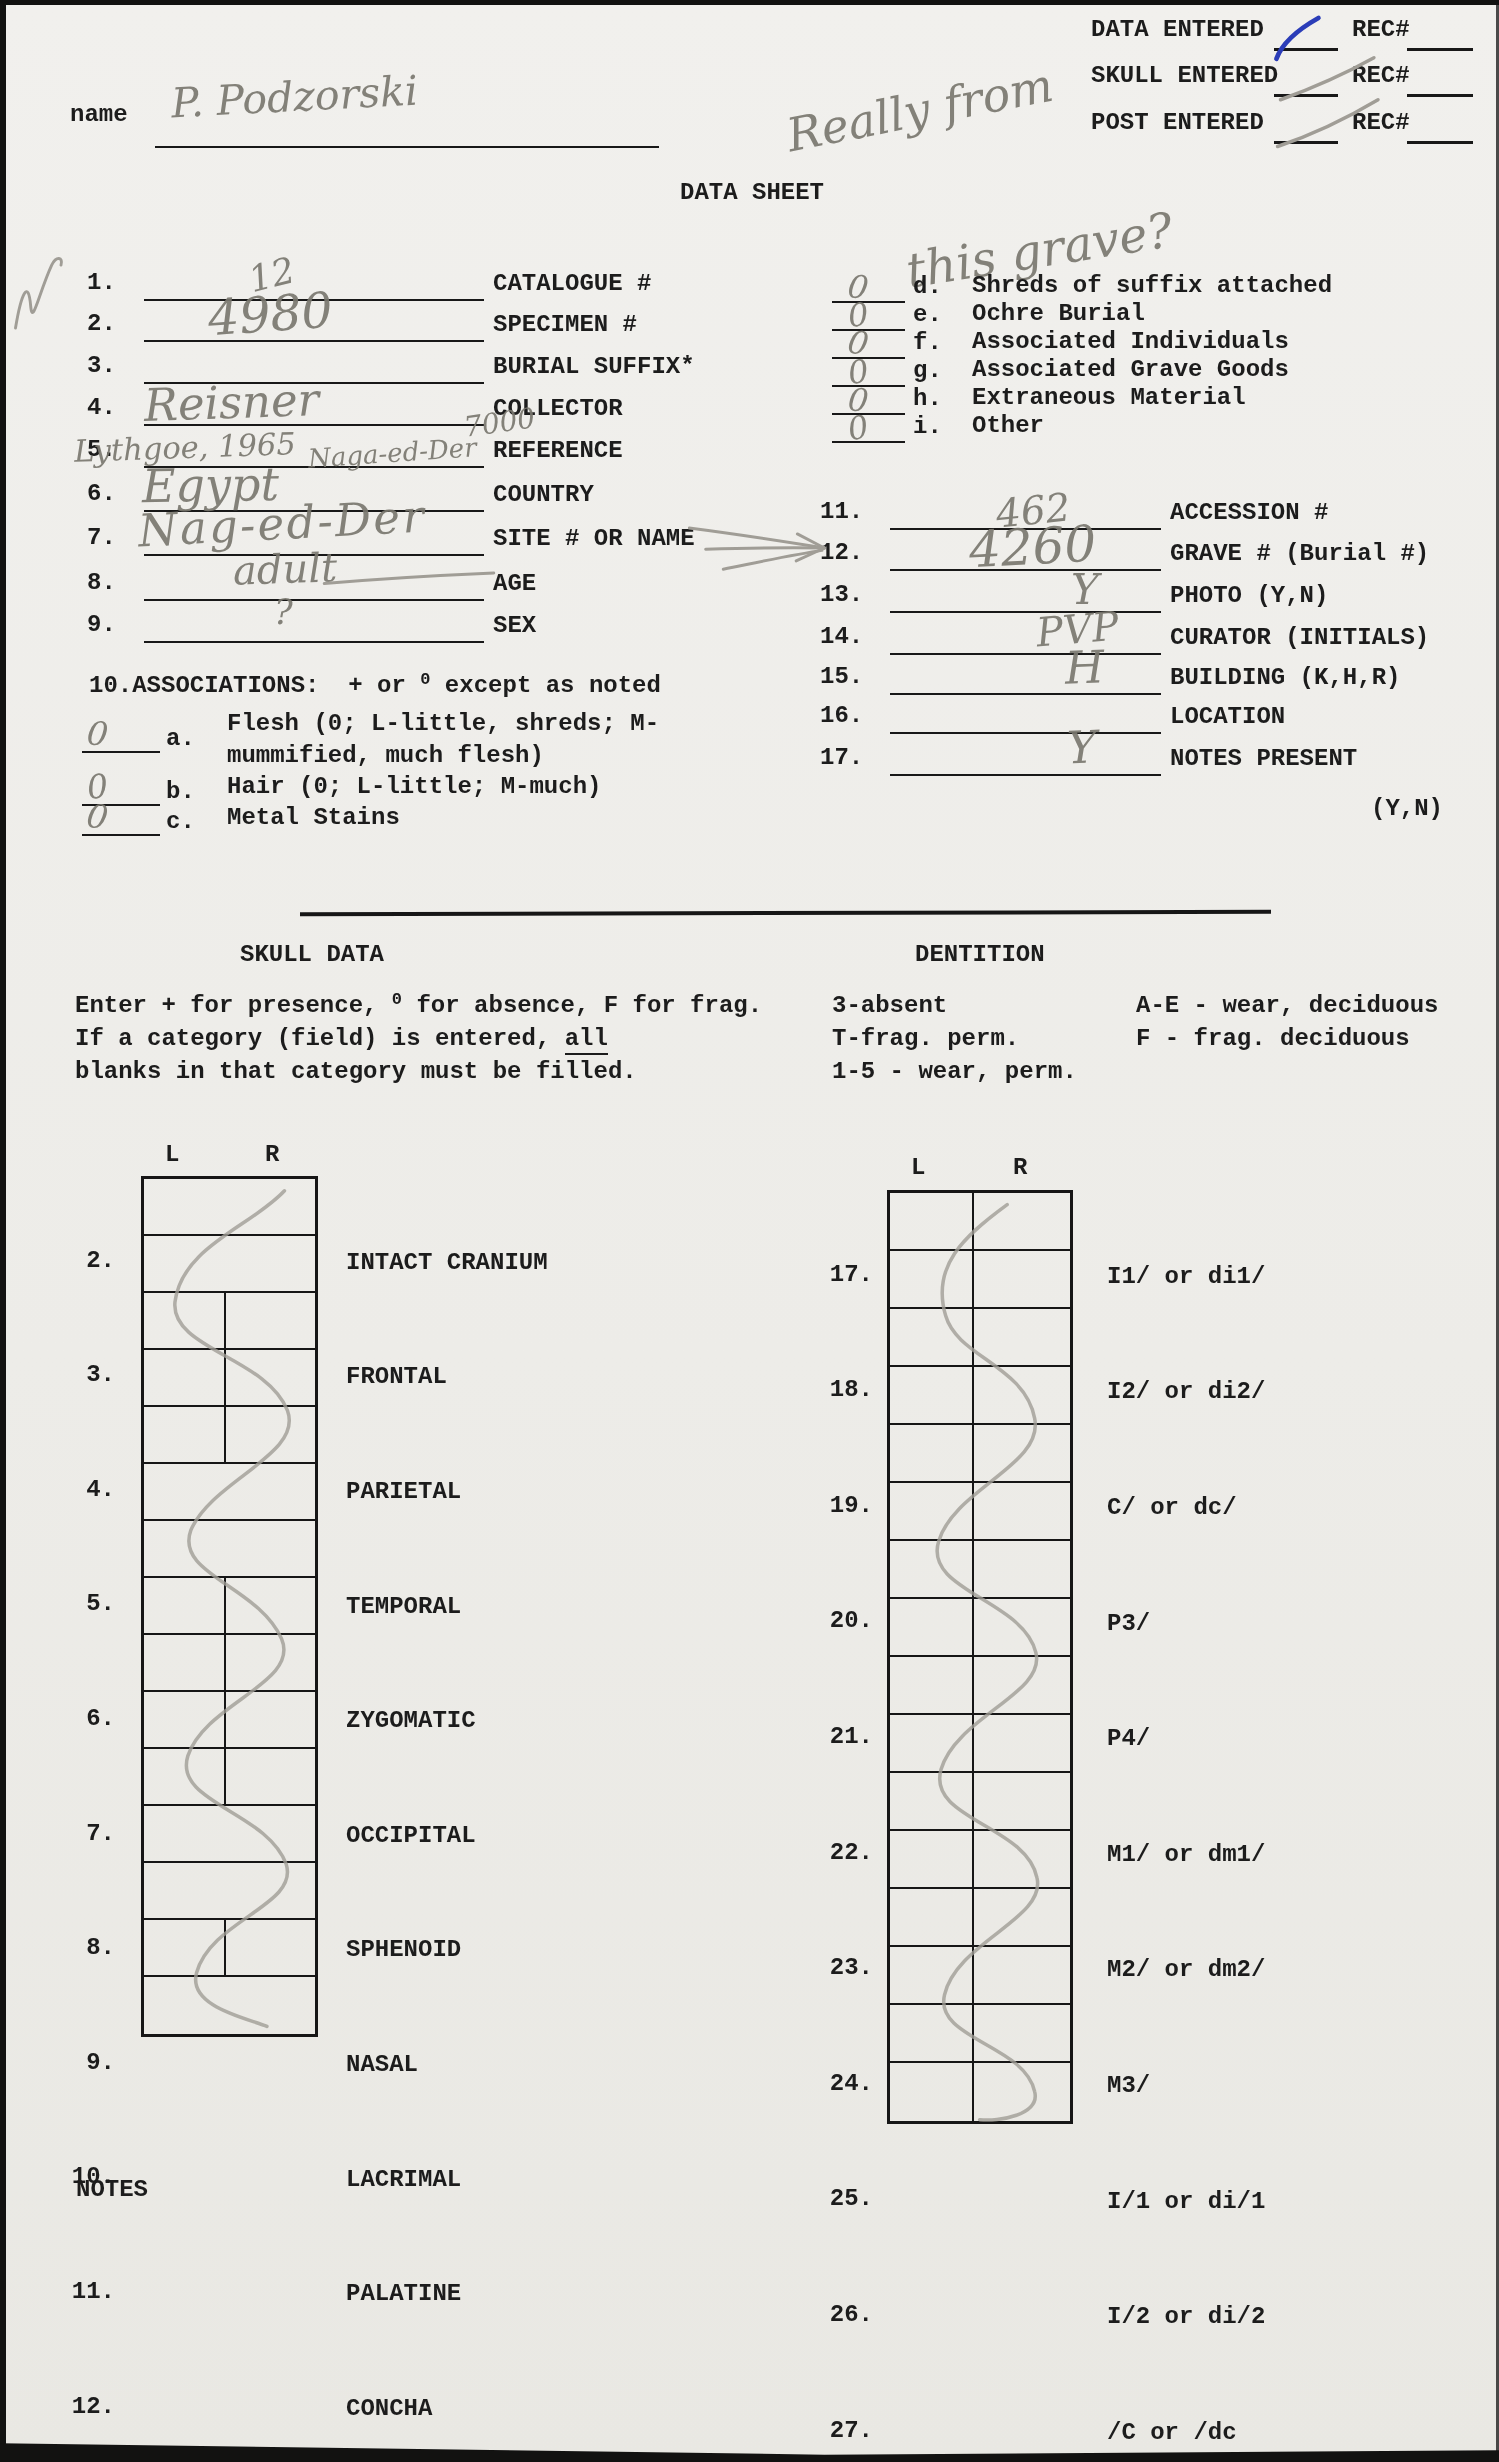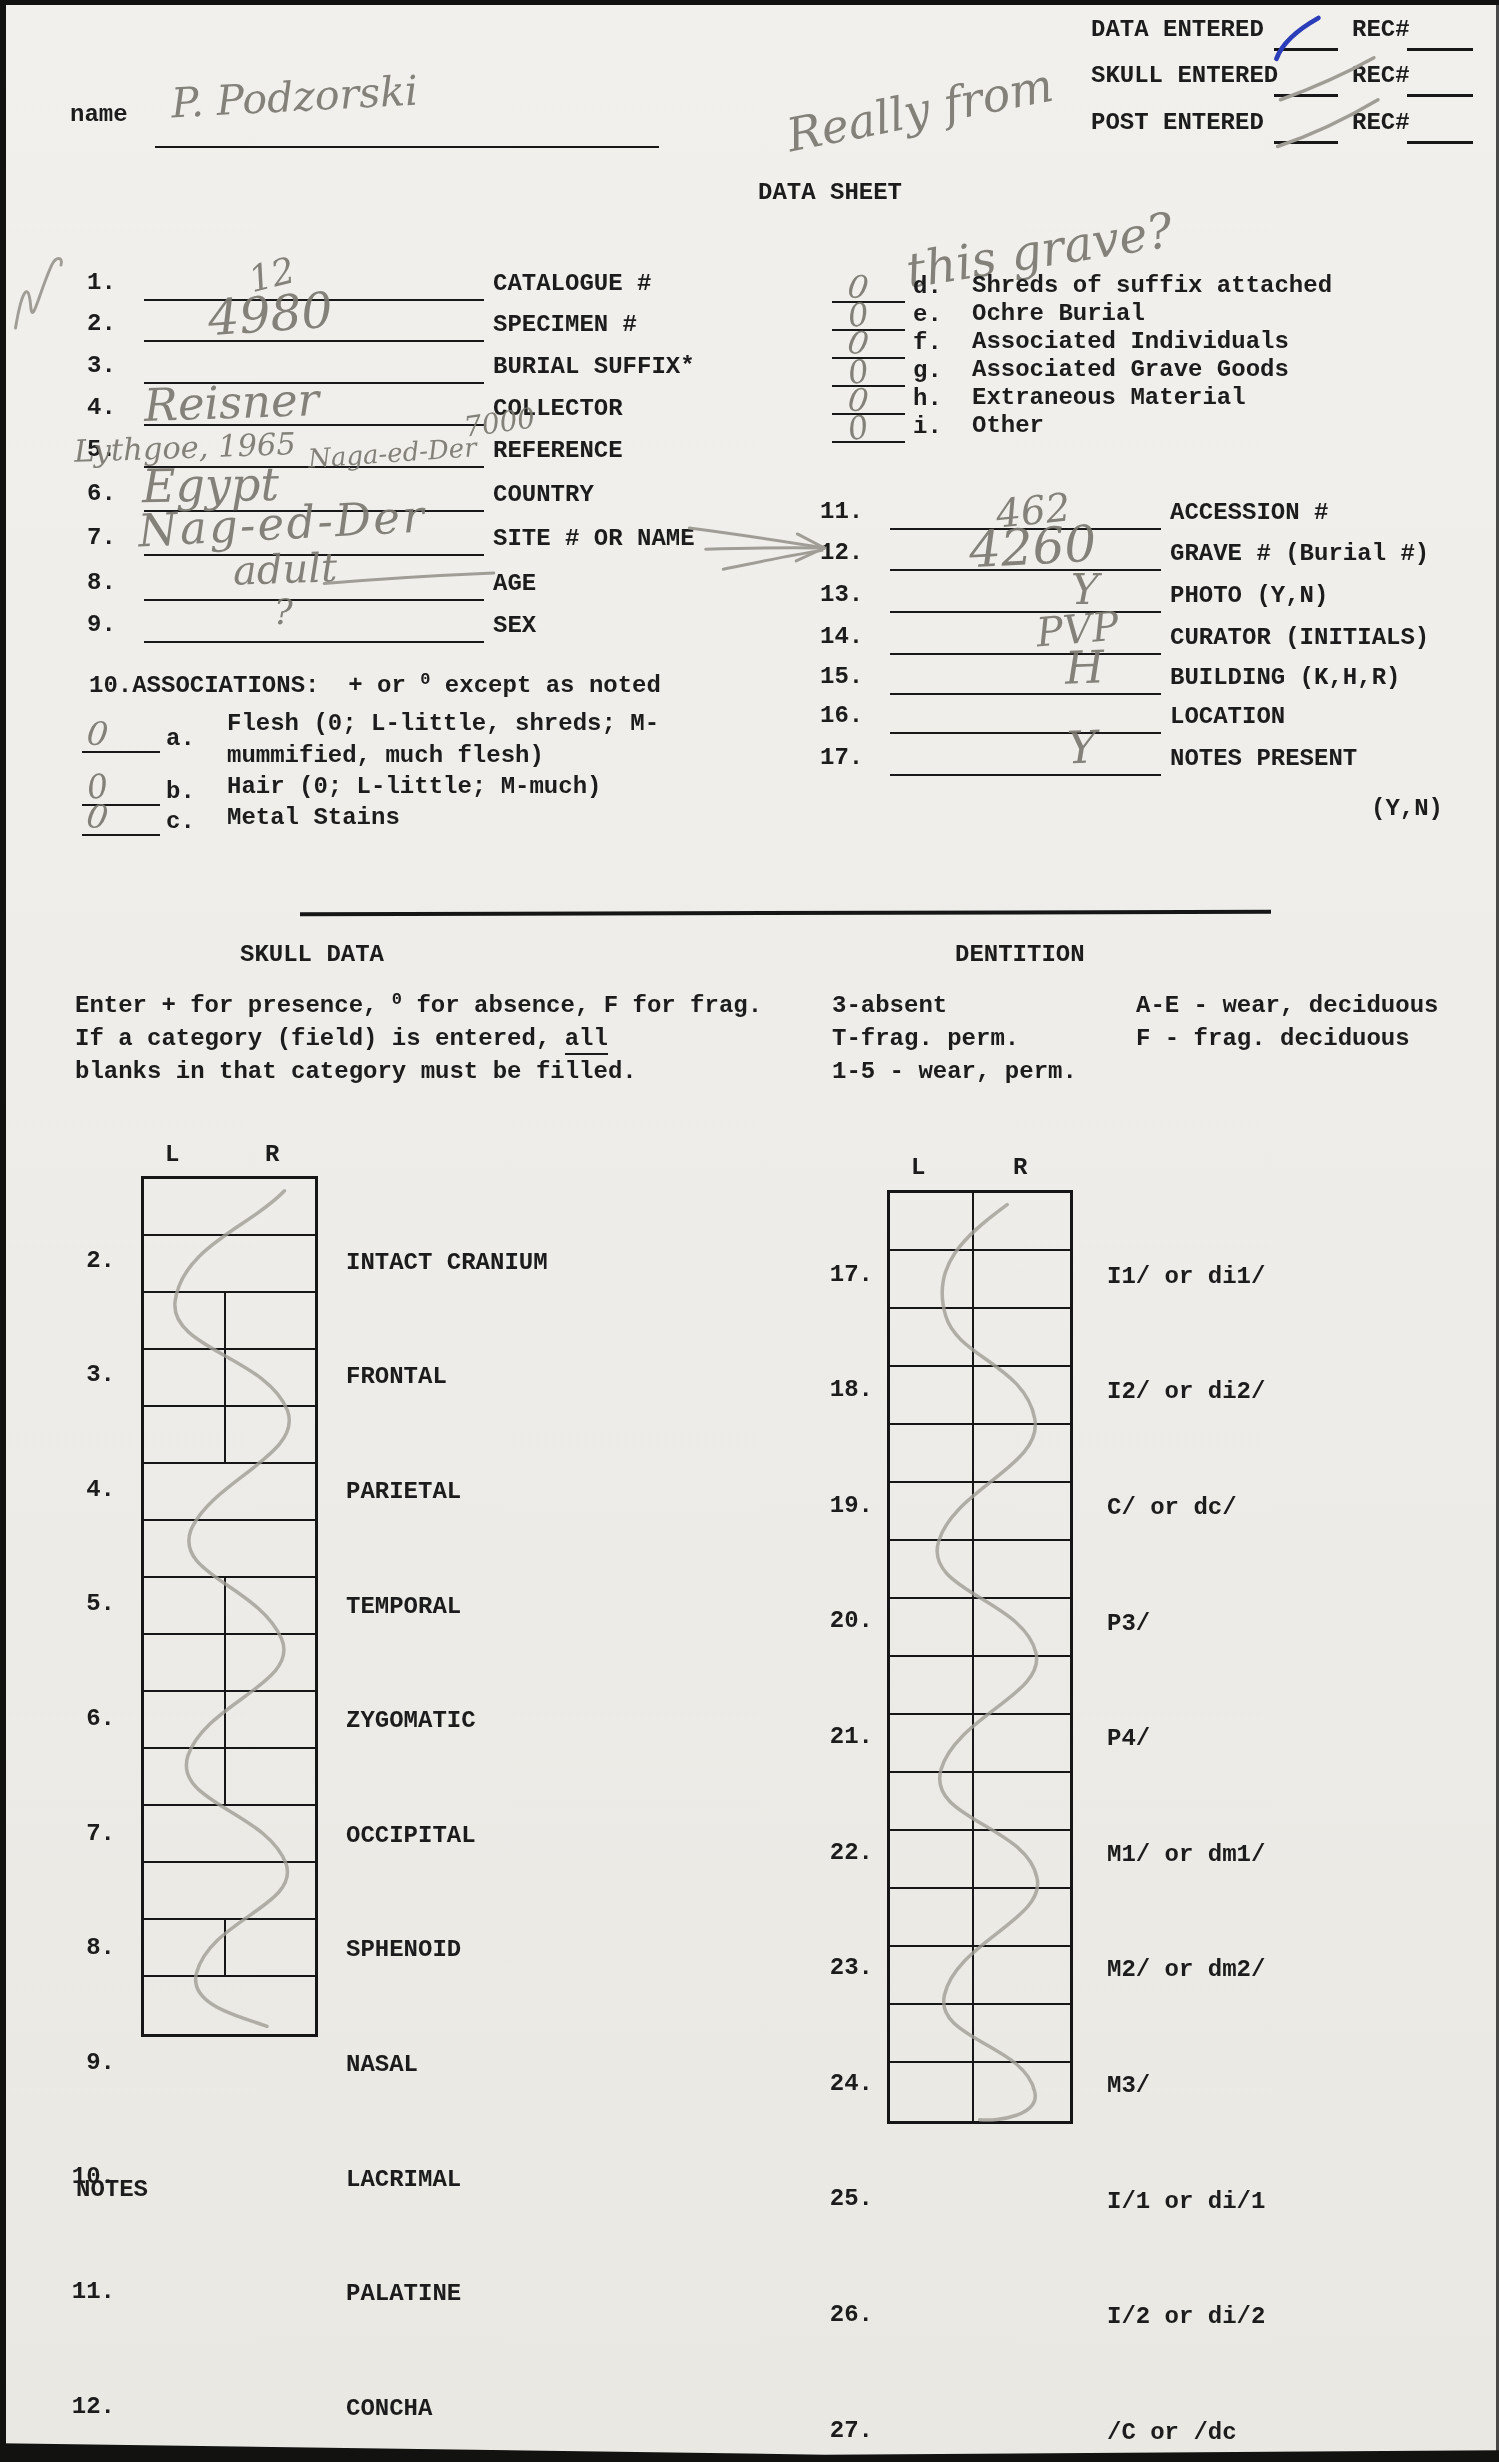--- a/index.html
+++ b/index.html
@@ -90,21 +90,21 @@
     <path d="M 18 130 C 28 70 40 45 44 92 C 47 128 58 70 80 22 C 88 6 100 8 96 22" class="pencil" stroke-width="5"></path>
   </svg>
 
   <div class="abs tw" style="left:70px;top:101px;">name</div>
   <div class="line" style="left:155px;top:146px;width:504px;"></div>
   <div class="hw" style="left:171px;top:77px;font-size:41px;transform:rotate(-3deg);">P. Podzorski</div>
 
   <div class="hw" style="left:785px;top:87px;font-size:46px;transform:rotate(-11deg);">Really from</div>
   <div class="hw" style="left:905px;top:226px;font-size:48px;transform:rotate(-9deg);">this grave?</div>
 
-  <div class="abs tw" style="left:758px;top:179px;">DATA SHEET</div>
+  <div class="abs tw" style="left:680px;top:179px;">DATA SHEET</div>
 
   <div class="frow" style="top:267px">
     <span class="tw fnum">1.</span>
     <span class="fline"></span>
     <span class="tw flabel">CATALOGUE #</span>
   </div>
   <div class="frow" style="top:308px">
     <span class="tw fnum">2.</span>
     <span class="fline"></span>
     <span class="tw flabel">SPECIMEN #</span>
@@ -263,21 +263,21 @@
 
   <div class="abs tw" style="left:227px;top:804px;">Metal Stains</div>
   <div class="abs tw" style="left:166px;top:808px;">c.</div>
   <div class="line" style="left:82px;top:834px;width:78px;"></div>
   <div class="hw" style="left:87px;top:800px;font-size:33px;transform:rotate(9deg);">0</div>
 
 
   <div class="abs" style="left:300px;top:911px;width:971px;height:3.5px;background:#161616;transform:rotate(-0.15deg);"></div>
 
   <div class="abs tw" style="left:240px;top:941px;">SKULL DATA</div>
-  <div class="abs tw" style="left:955px;top:941px;">DENTITION</div>
+  <div class="abs tw" style="left:915px;top:941px;">DENTITION</div>
 
   <div class="abs tw" style="left:75px;top:992px;"><span>Enter + for presence, </span><span class="sup">0</span><span> for absence, F for frag.</span></div>
   <div class="abs tw" style="left:75px;top:1058px;">blanks in that category must be filled.</div>
   <div class="abs tw" style="left:75px;top:1025px;"><span>If a category (field) is entered, </span><span class="u-all">all</span></div>
   <div class="abs tw" style="left:832px;top:992px;">3-absent</div>
   <div class="abs tw" style="left:832px;top:1025px;">T-frag. perm.</div>
   <div class="abs tw" style="left:832px;top:1058px;">1-5 - wear, perm.</div>
   <div class="abs tw" style="left:1136px;top:992px;">A-E - wear, deciduous</div>
   <div class="abs tw" style="left:1136px;top:1025px;">F - frag. deciduous</div>
 

